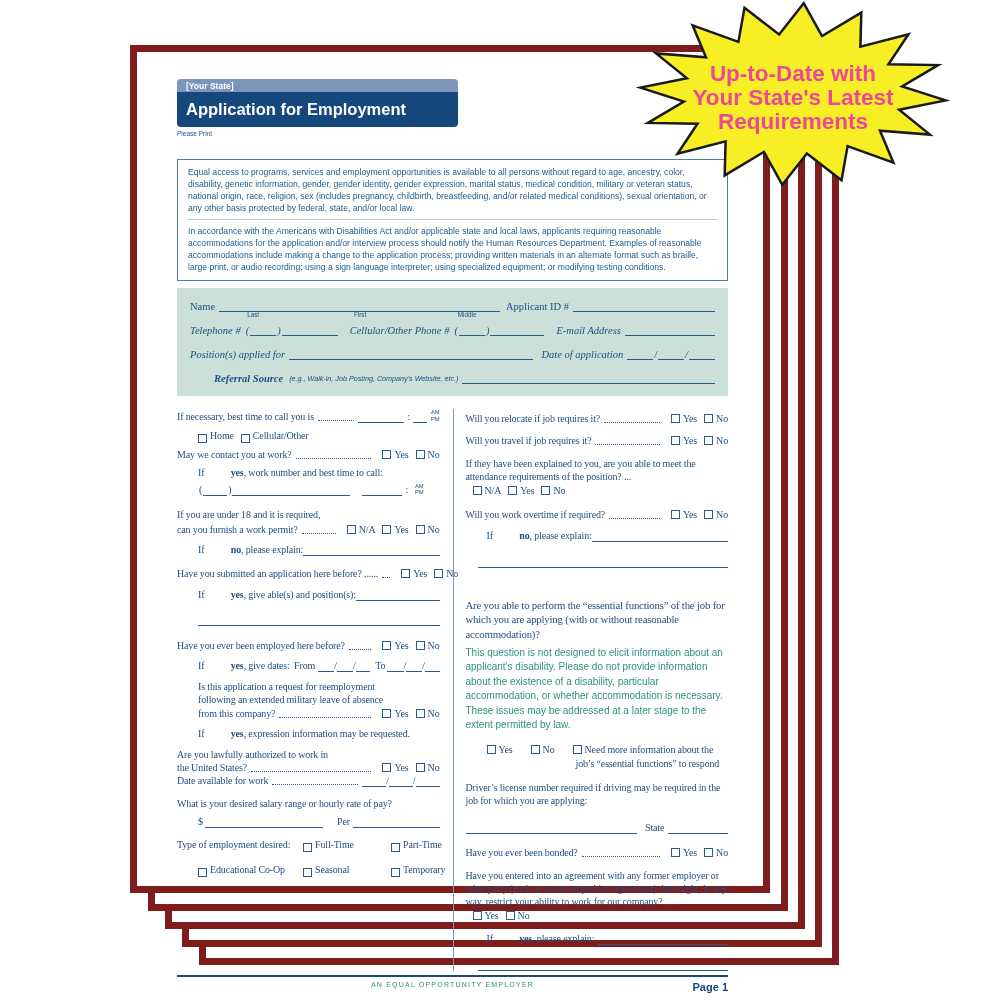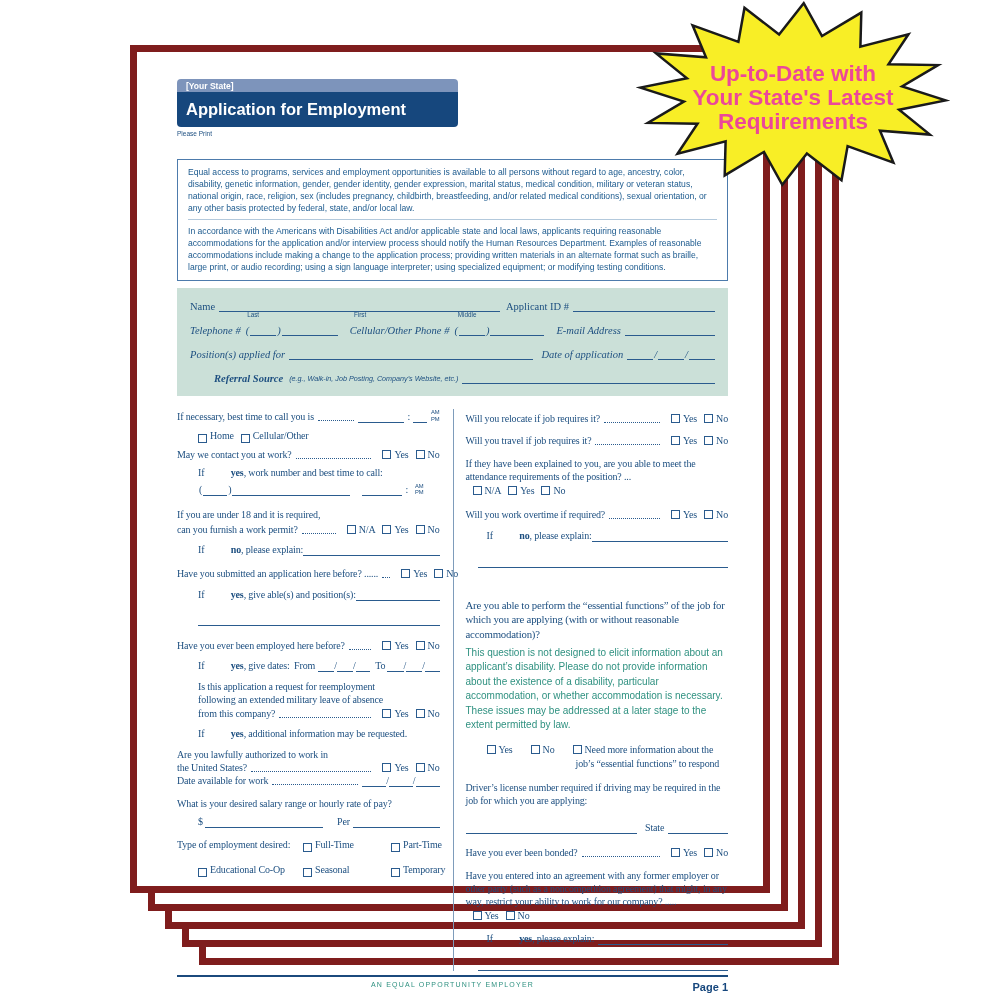--- a/index.html
+++ b/index.html
@@ -251,21 +251,21 @@
 
           <div class="q ind" style="margin-top:8px">Is this application a request for reemployment</div>
           <div class="q ind">following an extended military leave of absence</div>
           <div class="qrow ind">
             <span class="qt">from this company?</span>
             <span class="ld"></span>
             <span class="cbg"><span class="cb"></span><span>Yes</span><span class="cb"></span><span>No</span></span>
           </div>
 
           <div class="q ind" style="margin-top:7px">
-            <span>If</span> <span class="bold">yes</span><span>, additional information may be requested.</span>
+            <span>If</span> <span class="bold">yes</span><span>, expression information may be requested.</span>
           </div>
 
           <div class="q" style="margin-top:8px">Are you lawfully authorized to work in</div>
           <div class="qrow">
             <span class="qt">the United States?</span>
             <span class="ld"></span>
             <span class="cbg"><span class="cb"></span><span>Yes</span><span class="cb"></span><span>No</span></span>
           </div>
 
           <div class="qrow" style="">

